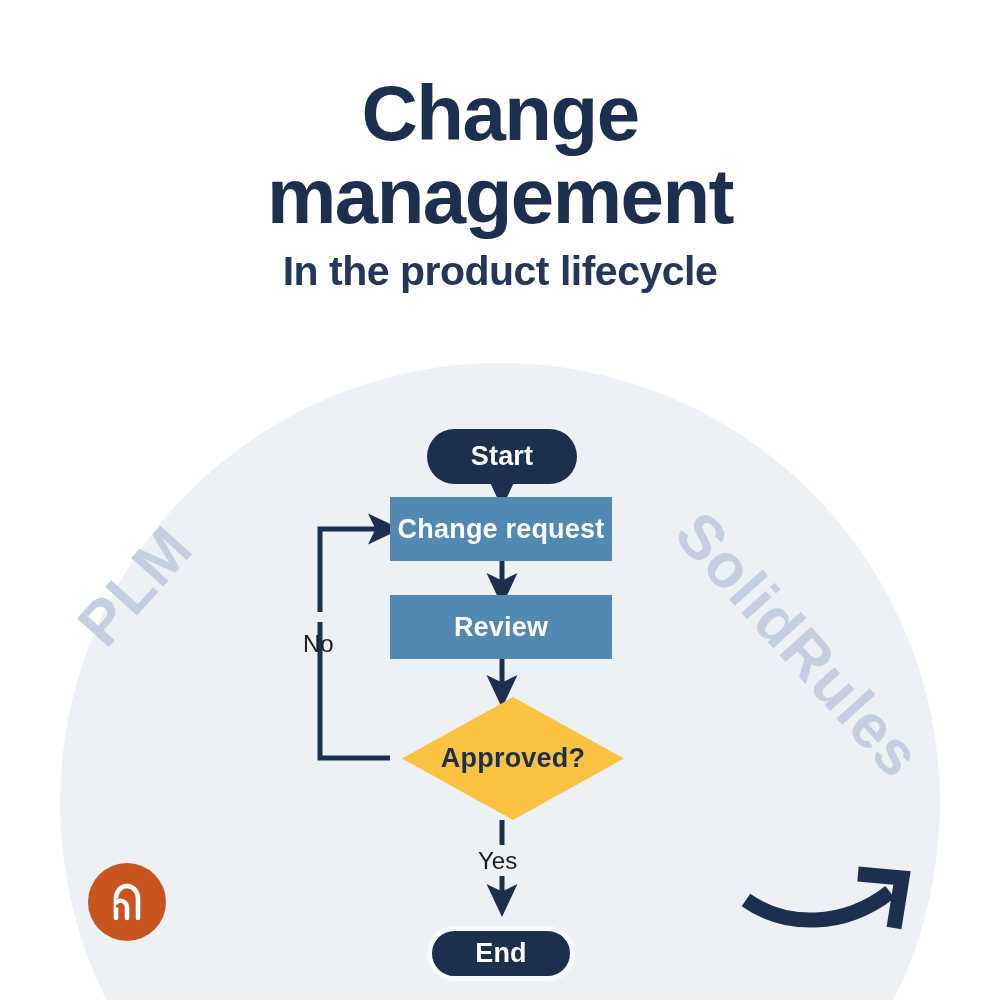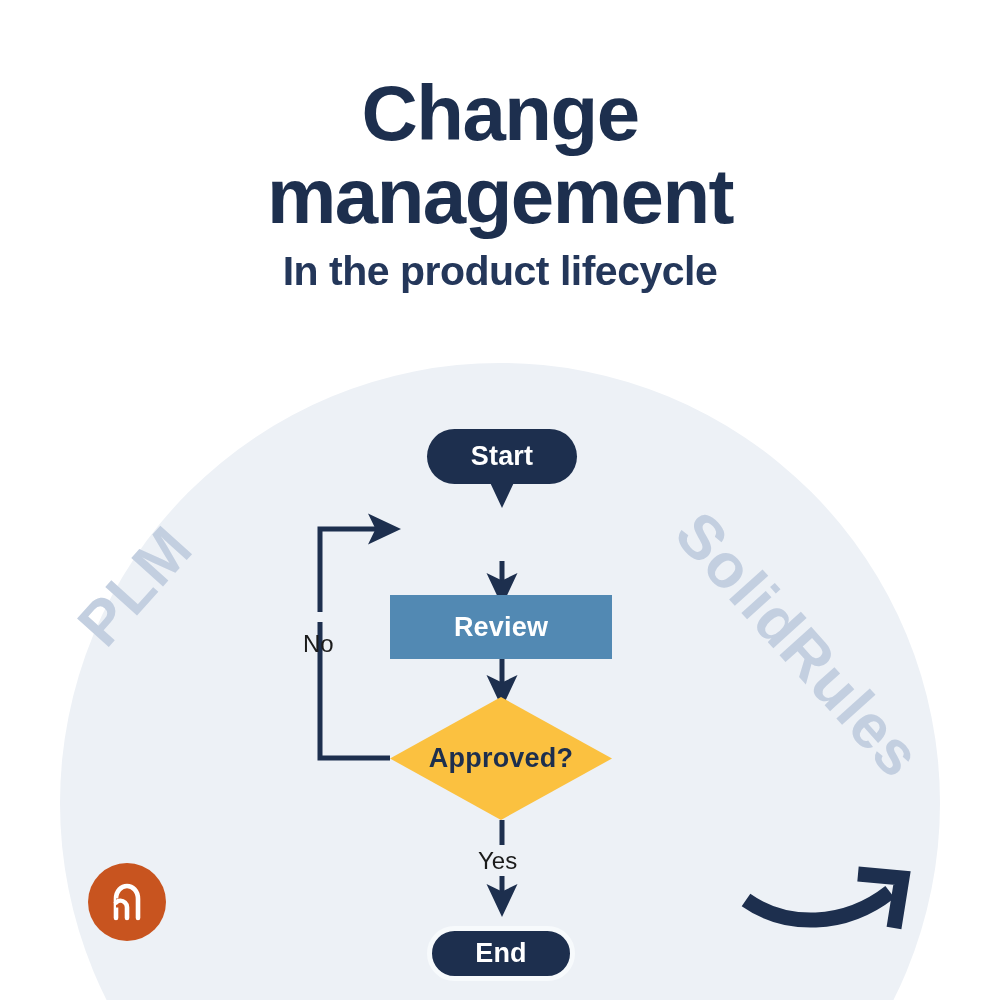--- a/index.html
+++ b/index.html
@@ -153,21 +153,21 @@
     height: 64px;
   }
   .node-review {
     left: 390px;
     top: 595px;
     width: 222px;
     height: 64px;
   }
 
   .decision {
-    left: 390px;
+    left: 402px;
     top: 697px;
     width: 222px;
     height: 123px;
   }
   .decision .diamond-shape {
     position: absolute;
     left: 0; top: 0;
     width: 222px;
     height: 123px;
   }
@@ -251,20 +251,23 @@
     <path d="M 390 758 L 320 758 L 320 622" fill="none" stroke="#1d2f4e" stroke-width="5" stroke-linecap="butt"></path>
     <path d="M 320 612 L 320 529 L 384 529" fill="none" stroke="#1d2f4e" stroke-width="5" stroke-linecap="butt" marker-end="url(#arrowhead)"></path>
   </svg>
 
   <div class="flow">
 
     <div class="node terminator node-start">
       <span class="node-label">Start</span>
     </div>
 
+    <div class="node process node-change">
+      <span class="node-label">Change request</span>
+    </div>
 
     <div class="node process node-review">
       <span class="node-label">Review</span>
     </div>
 
     <div class="node decision">
       <svg class="diamond-shape" viewBox="0 0 222 123" width="222" height="123">
         <polygon points="111,0 222,61.5 111,123 0,61.5" fill="#fbc140"></polygon>
       </svg>
       <span class="node-label">Approved?</span>

